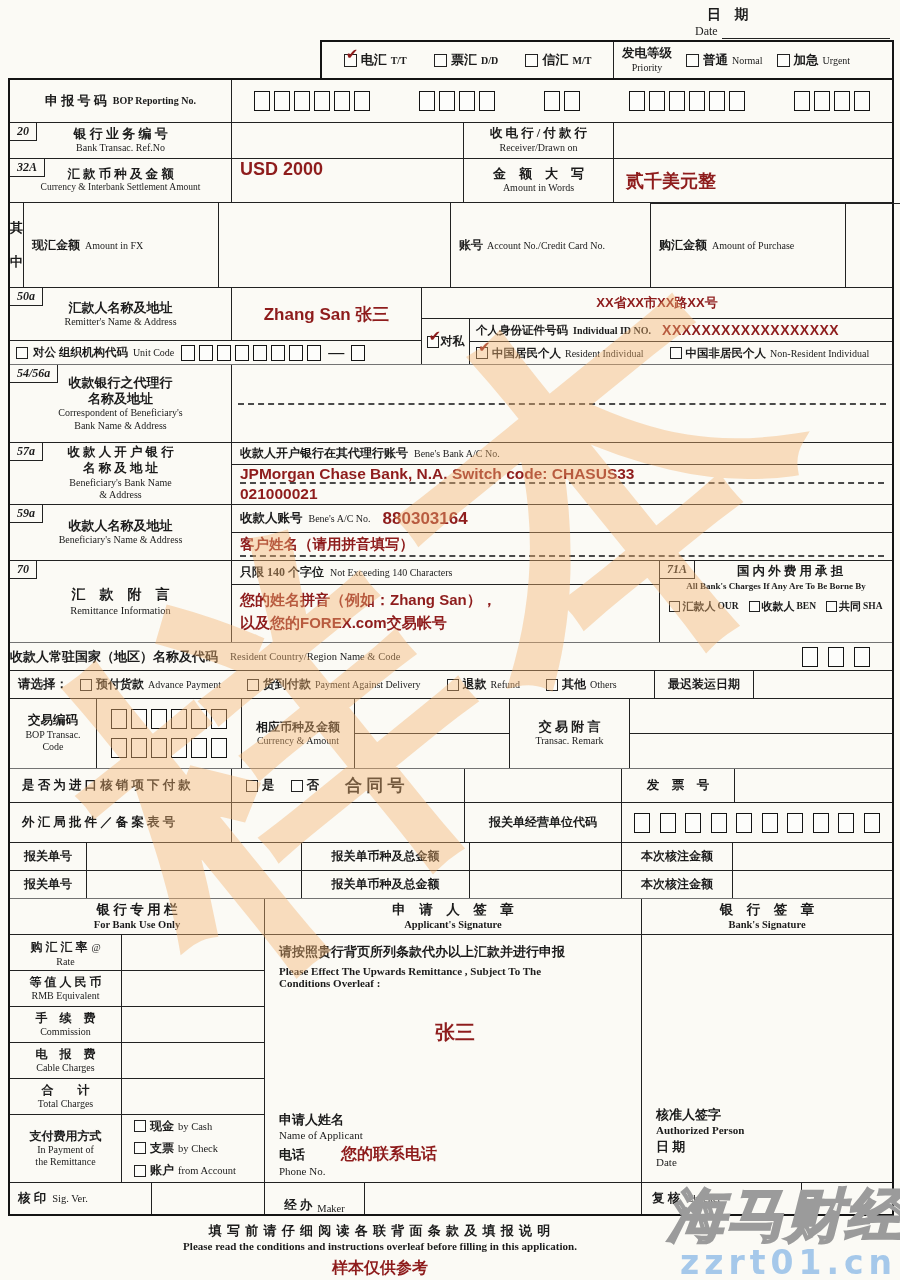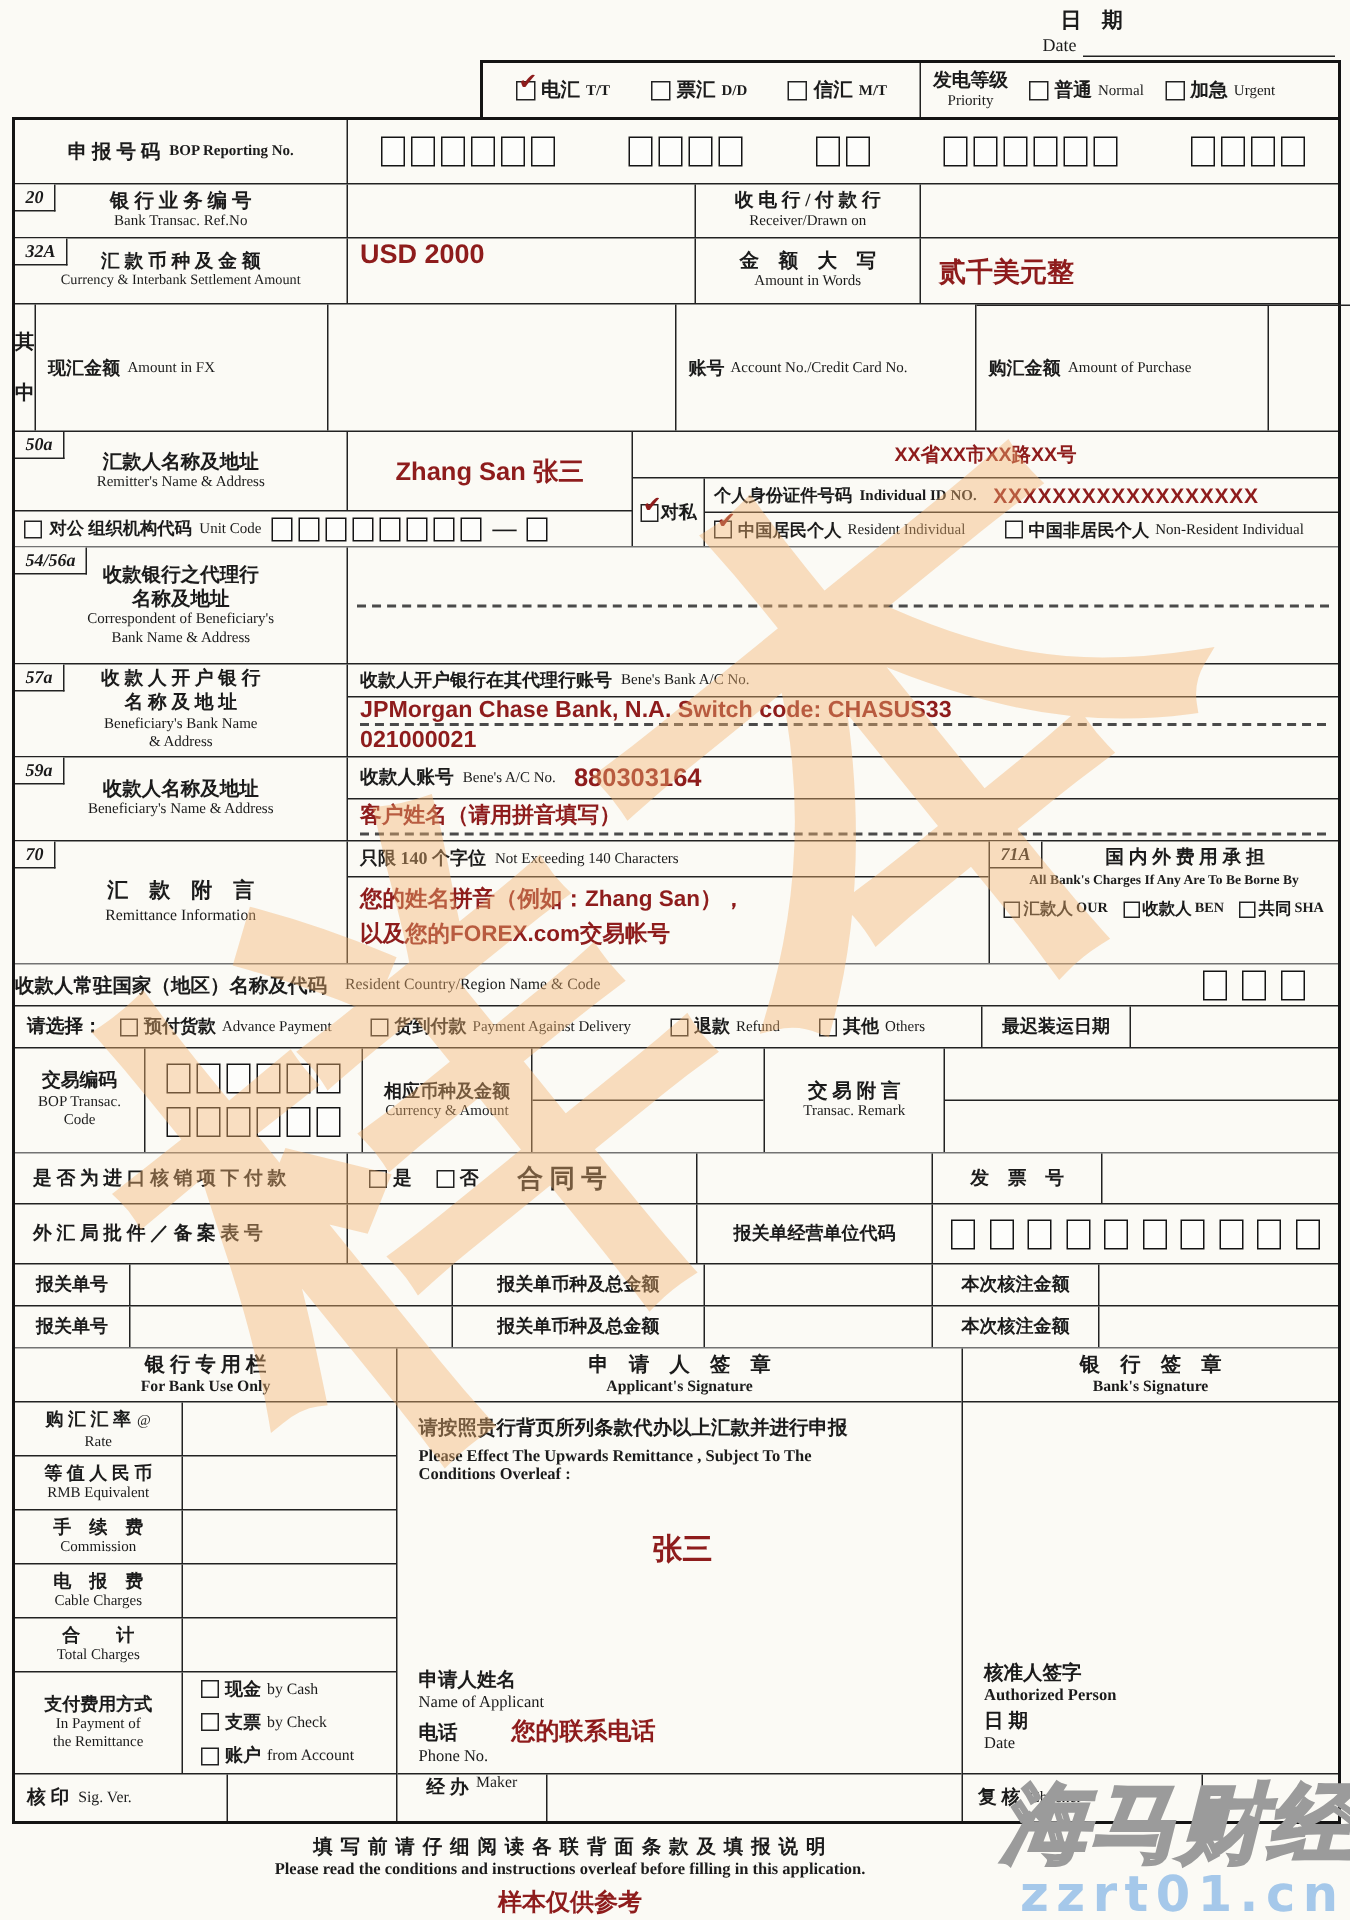--- a/index.html
+++ b/index.html
@@ -643,21 +643,21 @@
           <div style="flex:1"></div>
           <div class="cn" style="font-size:13px">申请人姓名</div>
           <div style="font-size:11px">Name of Applicant</div>
           <div style="display:flex;align-items:center;margin-top:3px">
             <span class="cn" style="font-size:13px">电话</span>
             <span class="red" style="font-size:16px;margin-left:36px">您的联系电话</span>
           </div>
           <div style="font-size:11px;margin-bottom:5px">Phone No.</div>
         </div>
         <div style="height:32px;border-top:1.2px solid #222;display:flex">
-          <div class="vr" style="width:100px;display:flex;align-items:flex-start;justify-content:center;gap:5px">
+          <div class="vr" style="width:100px;display:flex;align-items:flex-end;justify-content:center;gap:5px">
             <span class="cn" style="font-size:12.5px">经 办</span>
               <span style="font-size:10.5px;font-weight:normal">Maker</span>
           </div>
           <div class="fill"></div>
         </div>
       </div>
 
       <div class="fill" style="display:flex;flex-direction:column">
         <div class="lblc" style="height:36px;border-bottom:1.2px solid #222">
           <span class="cn" style="font-size:13.5px">银　行　签　章</span>

